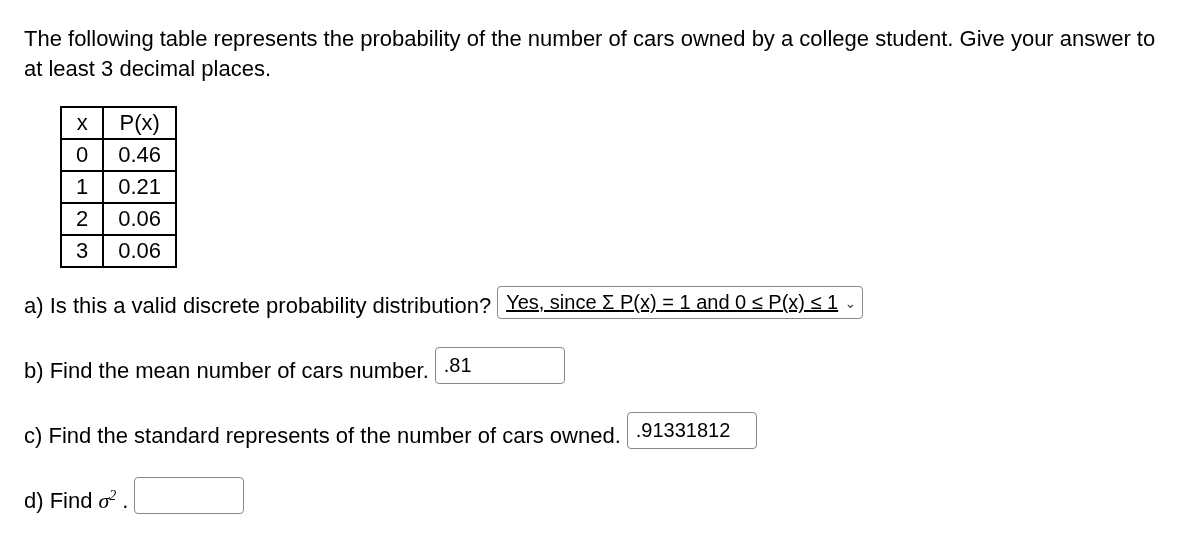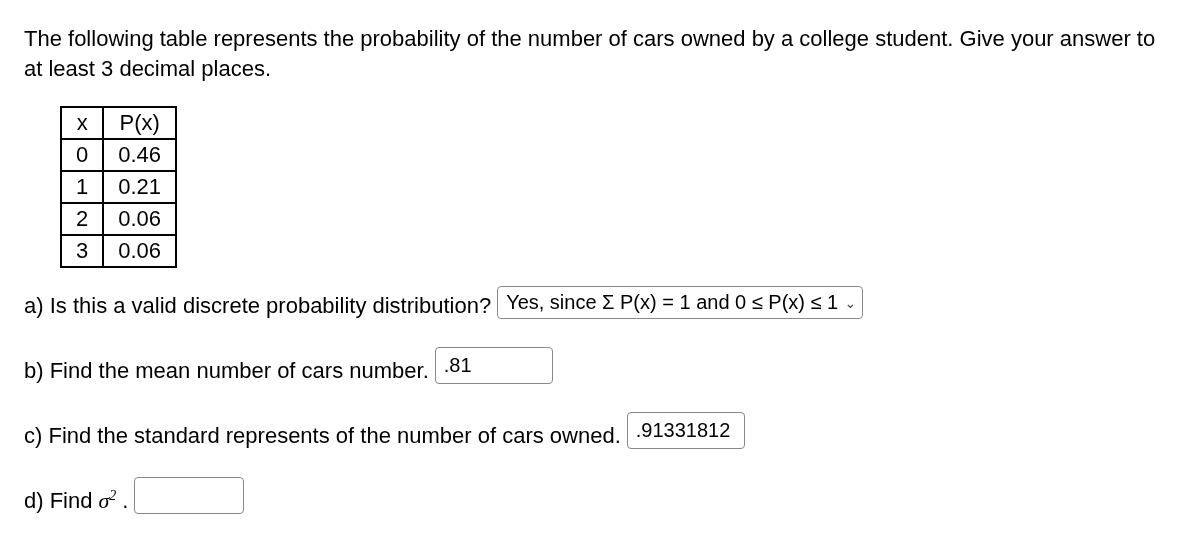--- a/index.html
+++ b/index.html
@@ -39,34 +39,35 @@
       font-family: Arial, Helvetica, sans-serif;
       font-size: 20px;
       padding: 4px 24px 4px 8px;
       border: 1px solid #888;
       border-radius: 4px;
       background: #fff;
       position: relative;
       display: inline-flex;
       align-items: center;
       cursor: pointer;
+      text-decoration: underline;
     }
     .select-box .chev {
       position: absolute;
       right: 6px;
       font-size: 14px;
       color: #444;
     }
     .text-input {
       font-family: Arial, Helvetica, sans-serif;
       font-size: 20px;
       padding: 6px 8px;
       border: 1px solid #888;
       border-radius: 4px;
-      width: 118px;
+      width: 130px;
       background: #fff;
     }
     .text-input.empty {
       width: 110px;
     }
     .sigma-sq {
       font-style: italic;
       font-family: 'Times New Roman', serif;
     }
     .sigma-sq sup {

